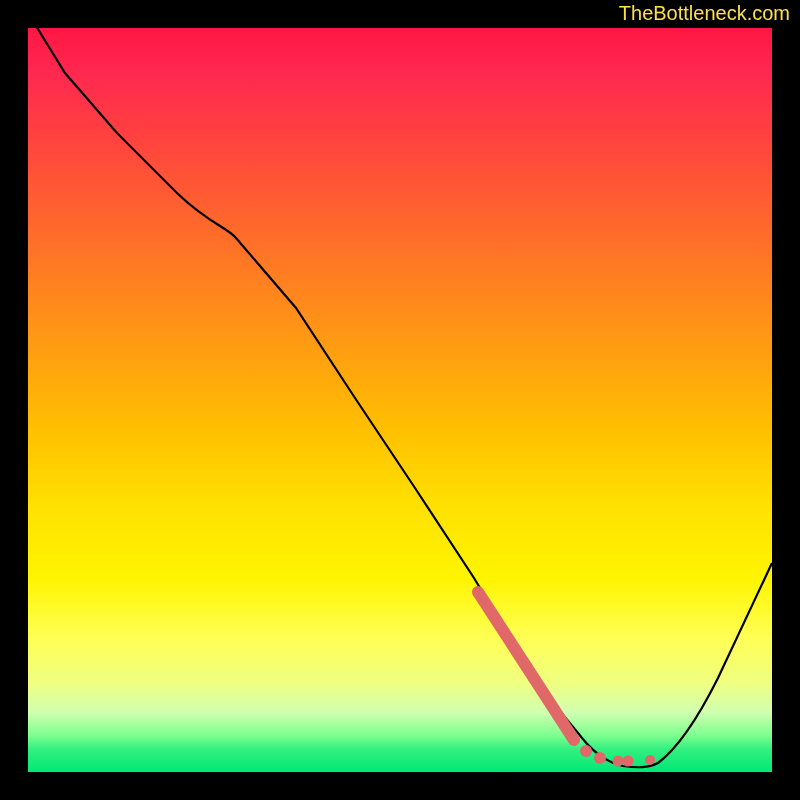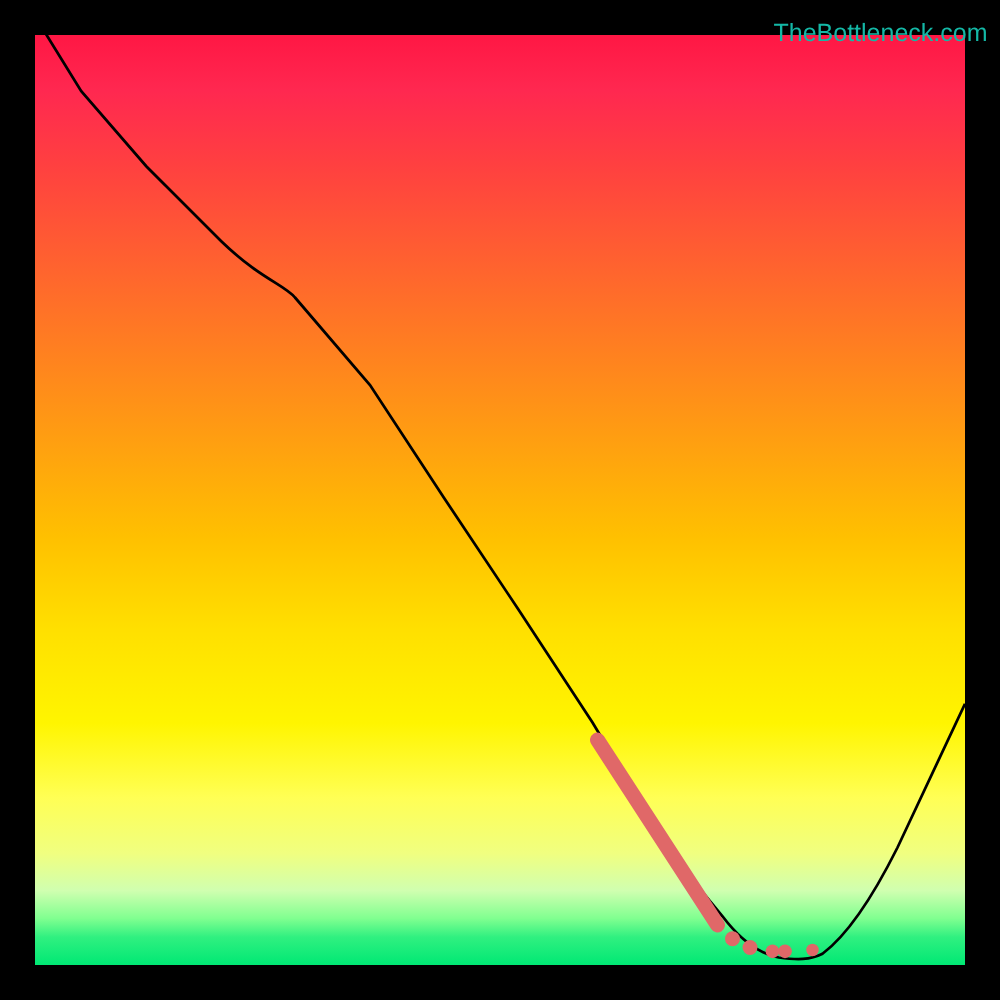--- a/index.html
+++ b/index.html
@@ -12,23 +12,23 @@
     font-family: Arial, sans-serif;
   }
   .container {
     position: relative;
     width: 800px;
     height: 800px;
     background: #000;
   }
   .watermark {
     position: absolute;
-    top: 16px;
+    top: 2px;
     right: 10px;
-    color: #14b8a6;
+    color: #fde047;
     font-size: 20px;
     font-weight: normal;
     z-index: 10;
   }
   .plot-area {
     position: absolute;
     left: 28px;
     top: 28px;
     width: 744px;
     height: 744px;

